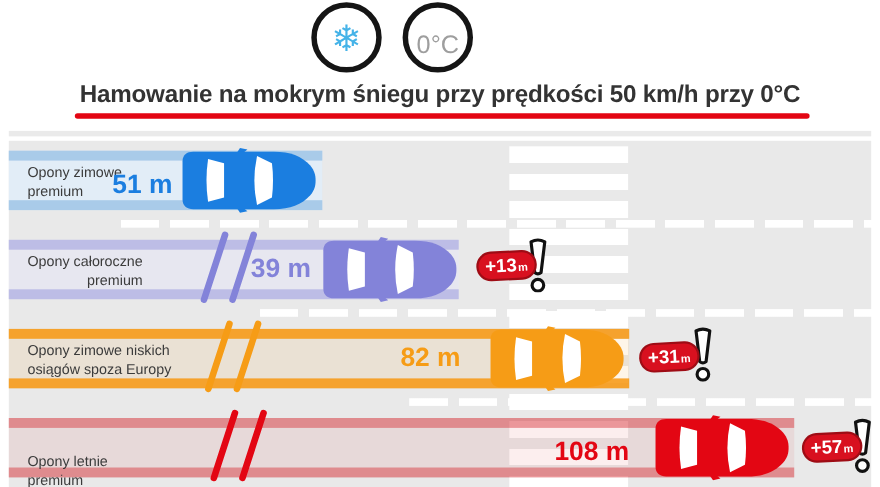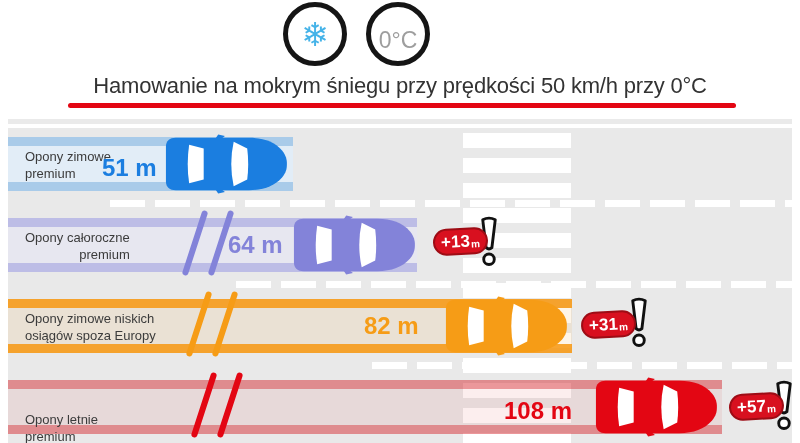--- a/index.html
+++ b/index.html
@@ -7,21 +7,21 @@
          font-family:"Liberation Sans",sans-serif;}
 
   
   .icons-row{position:absolute;left:283px;top:2px;display:flex;gap:19px;z-index:2;}
   .circle{width:64px;height:64px;border-radius:50%;border:5px solid #151515;background:#fff;
           box-sizing:border-box;display:flex;align-items:center;justify-content:center;}
   .snow{font-size:33px;line-height:1;}
   .speed{font-size:30px;font-weight:bold;line-height:1;}
   .temp{font-size:23px;font-weight:500;line-height:1;}
   .title{position:absolute;top:73px;left:0;width:100%;text-align:center;margin:0;
-         font-size:22px;font-weight:normal;color:#333;letter-spacing:-0.2px;}
+         font-size:22px;font-weight:bold;color:#333;letter-spacing:-0.2px;}
   .underline{position:absolute;top:103px;left:68px;width:668px;height:5px;border-radius:3px;z-index:1;}
 
   
   .curb{position:absolute;top:119px;left:8px;width:784px;height:5px;background:#eaeaea;}
   .road{position:absolute;top:128px;left:8px;width:784px;height:315px;background:#e9e9e9;}
   .crosswalk{position:absolute;left:455px;top:5px;width:108px;height:310px;z-index:1;
       background:repeating-linear-gradient(180deg,#ffffff 0 15px,rgba(0,0,0,0) 15px 25px);}
   .dash{position:absolute;left:0;width:784px;height:7px;z-index:1;
       background:repeating-linear-gradient(90deg,#ffffff 0 35px,rgba(0,0,0,0) 35px 45px);}
   .dash.d1{top:72px;} .dash.d2{top:153px;} .dash.d3{top:234px;}
@@ -110,21 +110,21 @@
   </div>
 
   <div class="track t2">
     <div class="strip t"></div>
     <div class="strip b"></div>
   </div>
   <div class="slash s2a" style="background: rgb(131, 131, 217);"></div>
   <div class="slash s2b" style="background: rgb(131, 131, 217);"></div>
   <div class="tyre-label l2">Opony całoroczne
 premium</div>
-  <div class="distance d2" style="color: rgb(131, 131, 217);">64 m</div>
+  <div class="distance d2" style="color: rgb(131, 131, 217);">39 m</div>
   <div class="car car2" style="color: rgb(131, 131, 217);">
     <svg viewBox="0 0 132 62" xmlns="http://www.w3.org/2000/svg">
       <path fill="currentColor" d="M57,5 L60,0.5 L67,2 L62,6 Z"></path>
       <path fill="currentColor" d="M57,57 L60,61.5 L67,60 L62,56 Z"></path>
       <path fill="currentColor" d="M16,4 L92,4 C107,4 118,8 126,17 C130,22 131,26 131,31 C131,36 130,40 126,45 C118,54 107,58 92,58 L16,58 C10,58 6,55 6,49 L6,13 C6,7 10,4 16,4 Z"></path>
       <path fill="#ffffff" d="M76,8 L90,15 Q92,31 90,47 L76,54 Q71,31 76,8 Z"></path>
       <path fill="#ffffff" d="M30,11 L45,15 L45,47 L30,51 Q27,31 30,11 Z"></path>
     </svg>
   </div>
   <div class="excl e2">

